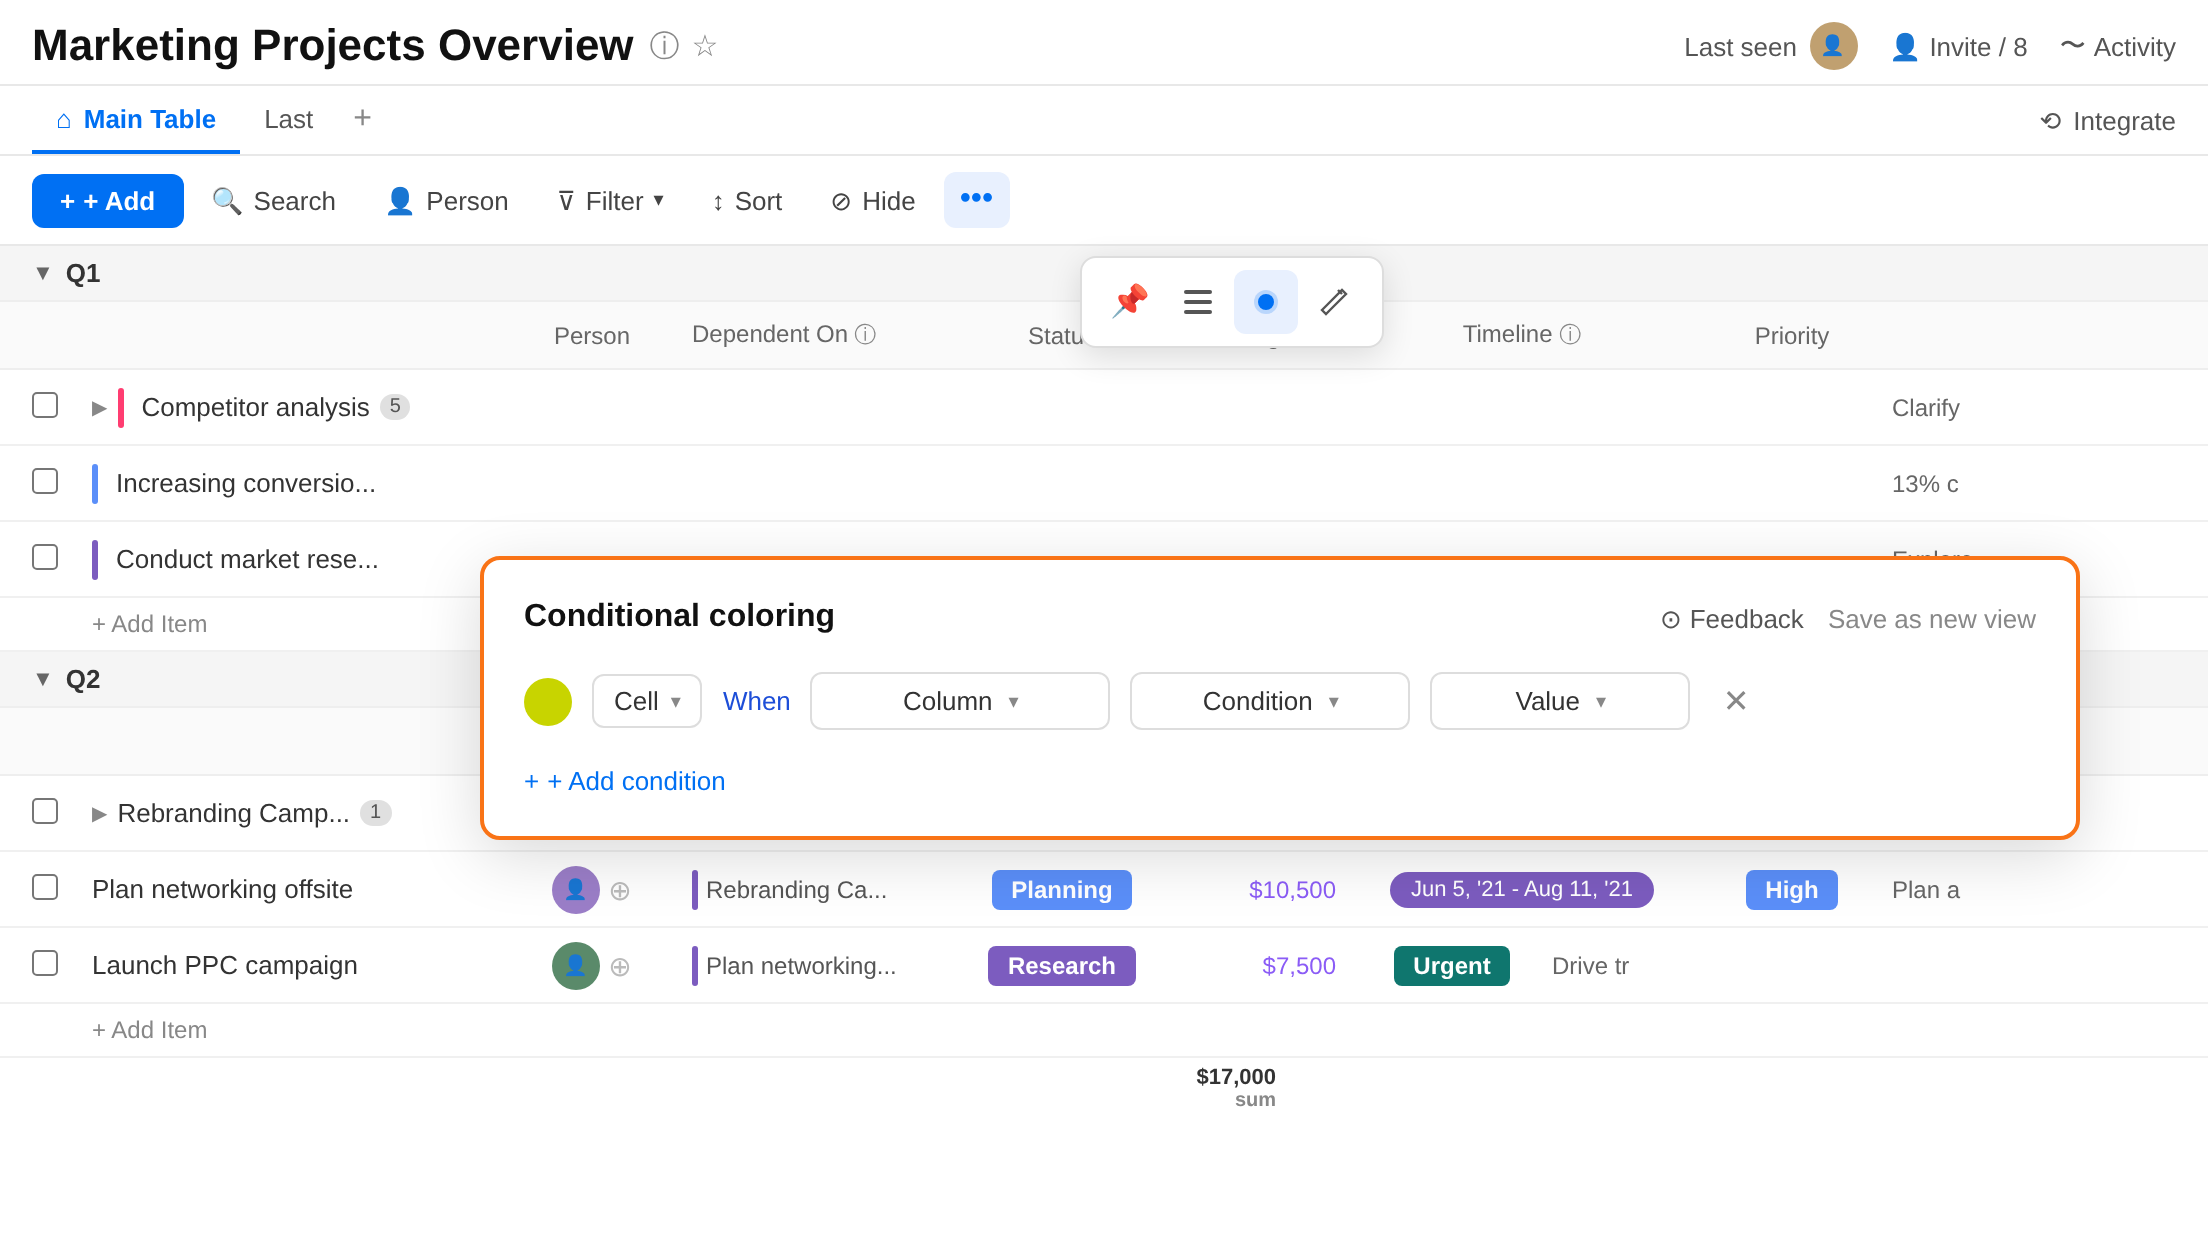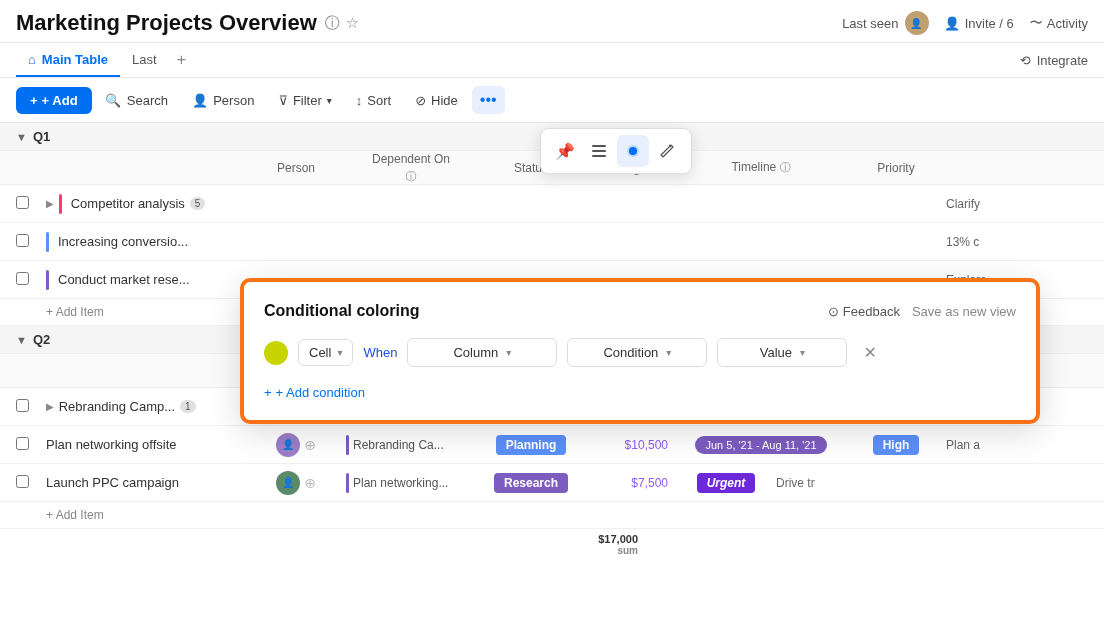--- a/index.html
+++ b/index.html
@@ -41,21 +41,21 @@
     .section { padding: 0; }
     .section-header { display: flex; align-items: center; gap: 6px; padding: 6px 16px; font-weight: 600; font-size: 13px; color: #333; background: #fafafa; border-bottom: 1px solid #eee; }
     .section-toggle { cursor: pointer; font-size: 11px; color: #666; }
     .section-label { font-size: 13px; font-weight: 700; }
 
     
     .col-headers { display: flex; align-items: center; padding: 0 16px; background: #fafafa; border-bottom: 1px solid #eee; height: 34px; font-size: 12px; color: #666; font-weight: 500; }
     .col-check { width: 30px; flex-shrink: 0; }
     .col-name { width: 200px; flex-shrink: 0; }
     .col-person { width: 100px; flex-shrink: 0; text-align: center; }
-    .col-dependent { width: 130px; flex-shrink: 0; display: flex; align-items: center; gap: 3px; flex-direction: column; }
+    .col-dependent { width: 130px; flex-shrink: 0; display: flex; align-items: flex-start; gap: 3px; }
     .col-status { width: 110px; flex-shrink: 0; text-align: center; }
     .col-budget { width: 90px; flex-shrink: 0; text-align: center; }
     .col-timeline { width: 170px; flex-shrink: 0; text-align: center; }
     .col-priority { width: 100px; flex-shrink: 0; text-align: center; }
 
     
     .row { display: flex; align-items: center; padding: 0 16px; height: 38px; border-bottom: 1px solid #f0f0f0; }
     .row-check { width: 30px; flex-shrink: 0; }
     .row-check input { cursor: pointer; }
     .row-name { width: 200px; flex-shrink: 0; font-size: 13px; white-space: nowrap; overflow: hidden; text-overflow: ellipsis; display: flex; align-items: center; gap: 5px; }
@@ -69,40 +69,40 @@
     .status-badge { border-radius: 4px; padding: 3px 10px; font-size: 12px; font-weight: 600; color: #fff; white-space: nowrap; }
     .status-working { background: #ff7b00; }
     .status-planning { background: #5b8ff9; }
     .status-research { background: #7c5cbf; }
     .row-budget { width: 90px; flex-shrink: 0; text-align: right; font-size: 12px; color: #8b5cf6; padding-right: 8px; }
     .row-timeline { width: 170px; flex-shrink: 0; display: flex; justify-content: center; }
     .timeline-badge { background: #7c5cbf; color: #fff; border-radius: 20px; padding: 3px 10px; font-size: 11px; white-space: nowrap; }
     .row-priority { width: 100px; flex-shrink: 0; display: flex; justify-content: center; }
     .priority-badge { border-radius: 4px; padding: 3px 10px; font-size: 12px; font-weight: 600; color: #fff; white-space: nowrap; }
     .priority-high { background: #5b8ff9; }
-    .priority-urgent { background: #6d28d9; font-style: italic; }
+    .priority-urgent { background: #0f766e; }
     .priority-low { background: #f7c948; color: #333; }
     .row-extra { flex: 1; font-size: 12px; color: #666; white-space: nowrap; overflow: hidden; text-overflow: ellipsis; }
     .add-item { display: flex; align-items: center; gap: 5px; padding: 6px 16px 6px 46px; color: #888; font-size: 12px; cursor: pointer; border-bottom: 1px solid #f0f0f0; }
     .sum-row { display: flex; align-items: center; padding: 4px 16px; font-size: 11px; color: #666; }
     .sum-amount { width: 200px; flex-shrink: 0; }
     .sum-spacer { width: 100px; flex-shrink: 0; }
     .sum-dep { width: 130px; flex-shrink: 0; }
     .sum-status { width: 110px; flex-shrink: 0; }
     .sum-budget { width: 90px; flex-shrink: 0; text-align: right; padding-right: 8px; font-weight: 600; color: #333; }
 
     
     .q1-row .row-name { color: #333; }
     .q1-row .side-color { width: 3px; height: 20px; border-radius: 2px; margin-right: 4px; }
     .q1-pink { background: #ff3d71; }
     .q1-blue { background: #5b8ff9; }
     .q1-purple { background: #7c5cbf; }
 
     
-    .cc-popup { position: absolute; top: 155px; left: 240px; width: 800px; background: #fff; border: 4px solid #f97316; border-radius: 10px; box-shadow: 0 8px 32px rgba(0,0,0,0.15); z-index: 300; padding: 20px; }
+    .cc-popup { position: absolute; top: 155px; left: 240px; width: 800px; background: #fff; border: 2px solid #f97316; border-radius: 10px; box-shadow: 0 8px 32px rgba(0,0,0,0.15); z-index: 300; padding: 20px; }
     .cc-header { display: flex; align-items: center; justify-content: space-between; margin-bottom: 18px; }
     .cc-title { font-size: 16px; font-weight: 700; color: #111; }
     .cc-actions { display: flex; align-items: center; gap: 12px; }
     .cc-feedback { display: flex; align-items: center; gap: 4px; color: #555; font-size: 13px; cursor: pointer; }
     .cc-save { color: #888; font-size: 13px; cursor: pointer; }
     .cc-row { display: flex; align-items: center; gap: 10px; }
     .color-dot { width: 24px; height: 24px; border-radius: 50%; background: #c8d400; flex-shrink: 0; }
     .cc-select { display: flex; align-items: center; gap: 6px; border: 1px solid #ddd; border-radius: 6px; padding: 5px 10px; font-size: 13px; cursor: pointer; background: #fff; color: #333; }
     .cc-when { font-size: 13px; color: #1d4ed8; }
     .cc-dropdown { display: flex; align-items: center; justify-content: center; border: 1px solid #ddd; border-radius: 6px; padding: 6px 12px; font-size: 13px; cursor: pointer; min-width: 130px; color: #333; background: #fff; }
@@ -126,21 +126,21 @@
       <span>☆</span>
     </div>
   </div>
   <div class="header-right">
     <div class="last-seen">
       <span>Last seen</span>
       <div class="avatar">👤</div>
     </div>
     <div class="header-btn">
       <span>👤</span>
-      <span>Invite / 6</span>
+      <span>Invite / 8</span>
     </div>
     <div class="header-btn">
       <span>〜</span>
       <span>Activity</span>
     </div>
   </div>
 </div>
 
 <div class="tabs-bar">
   <div class="tab active">

